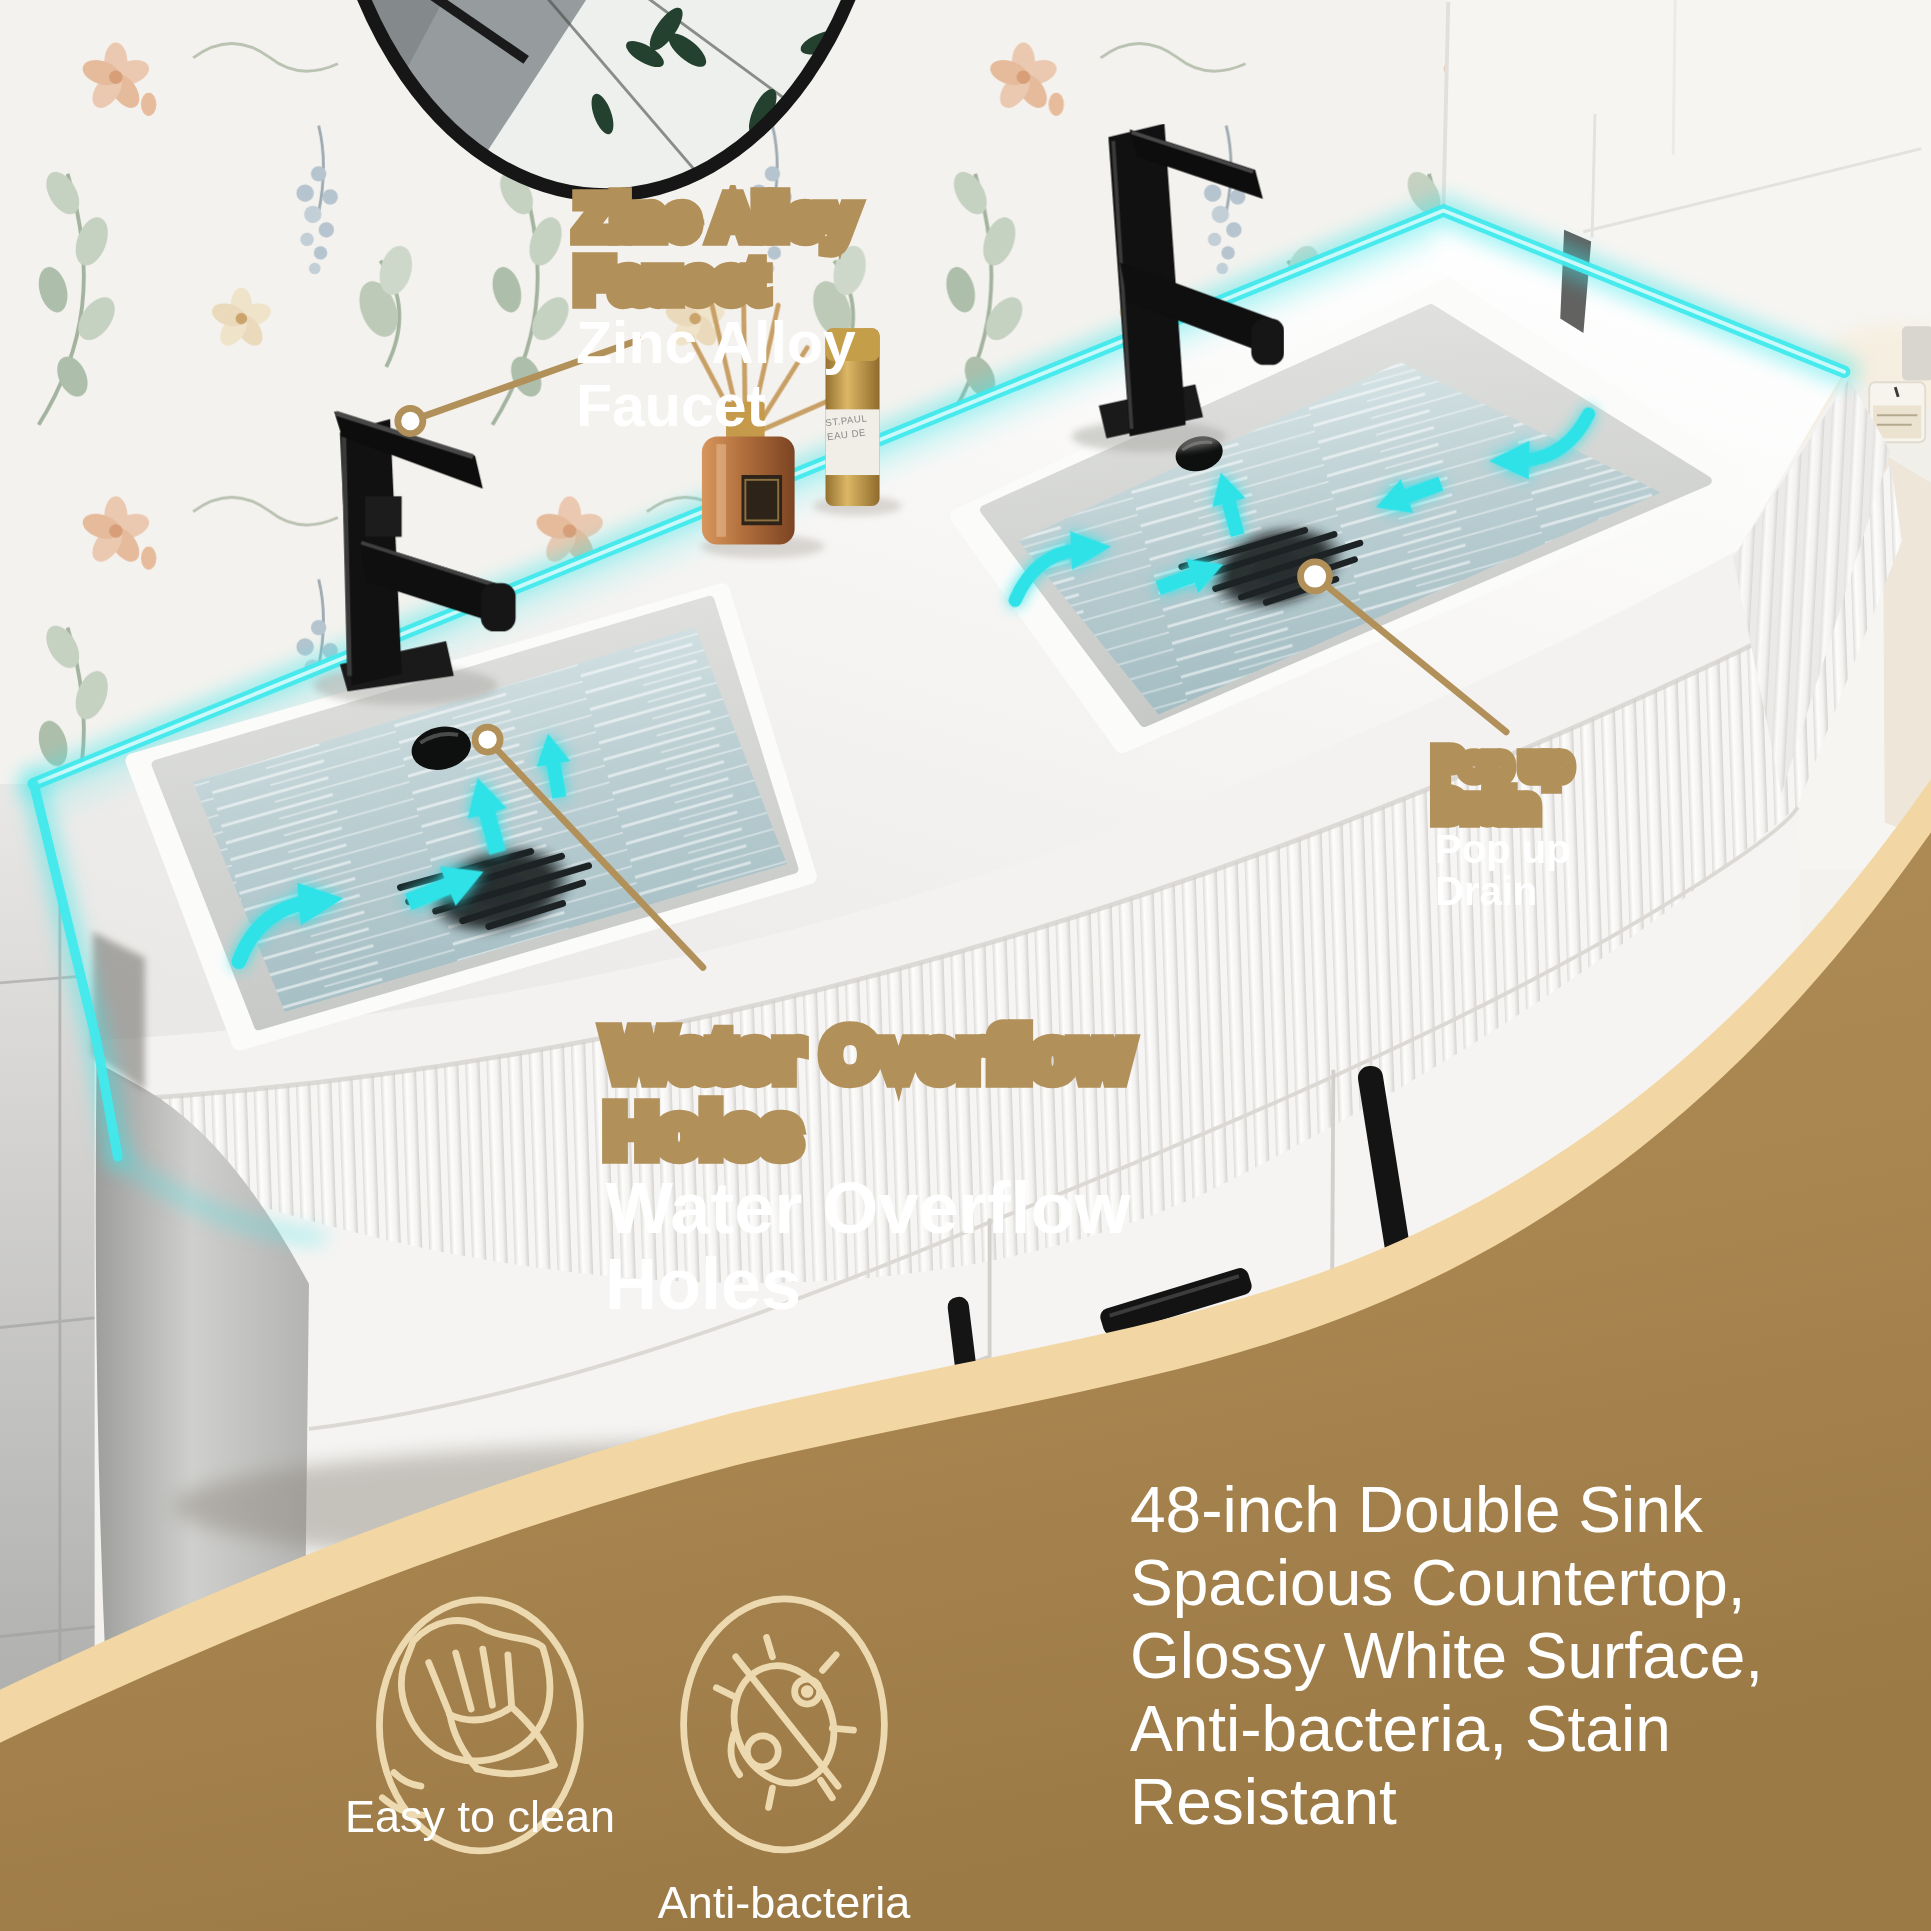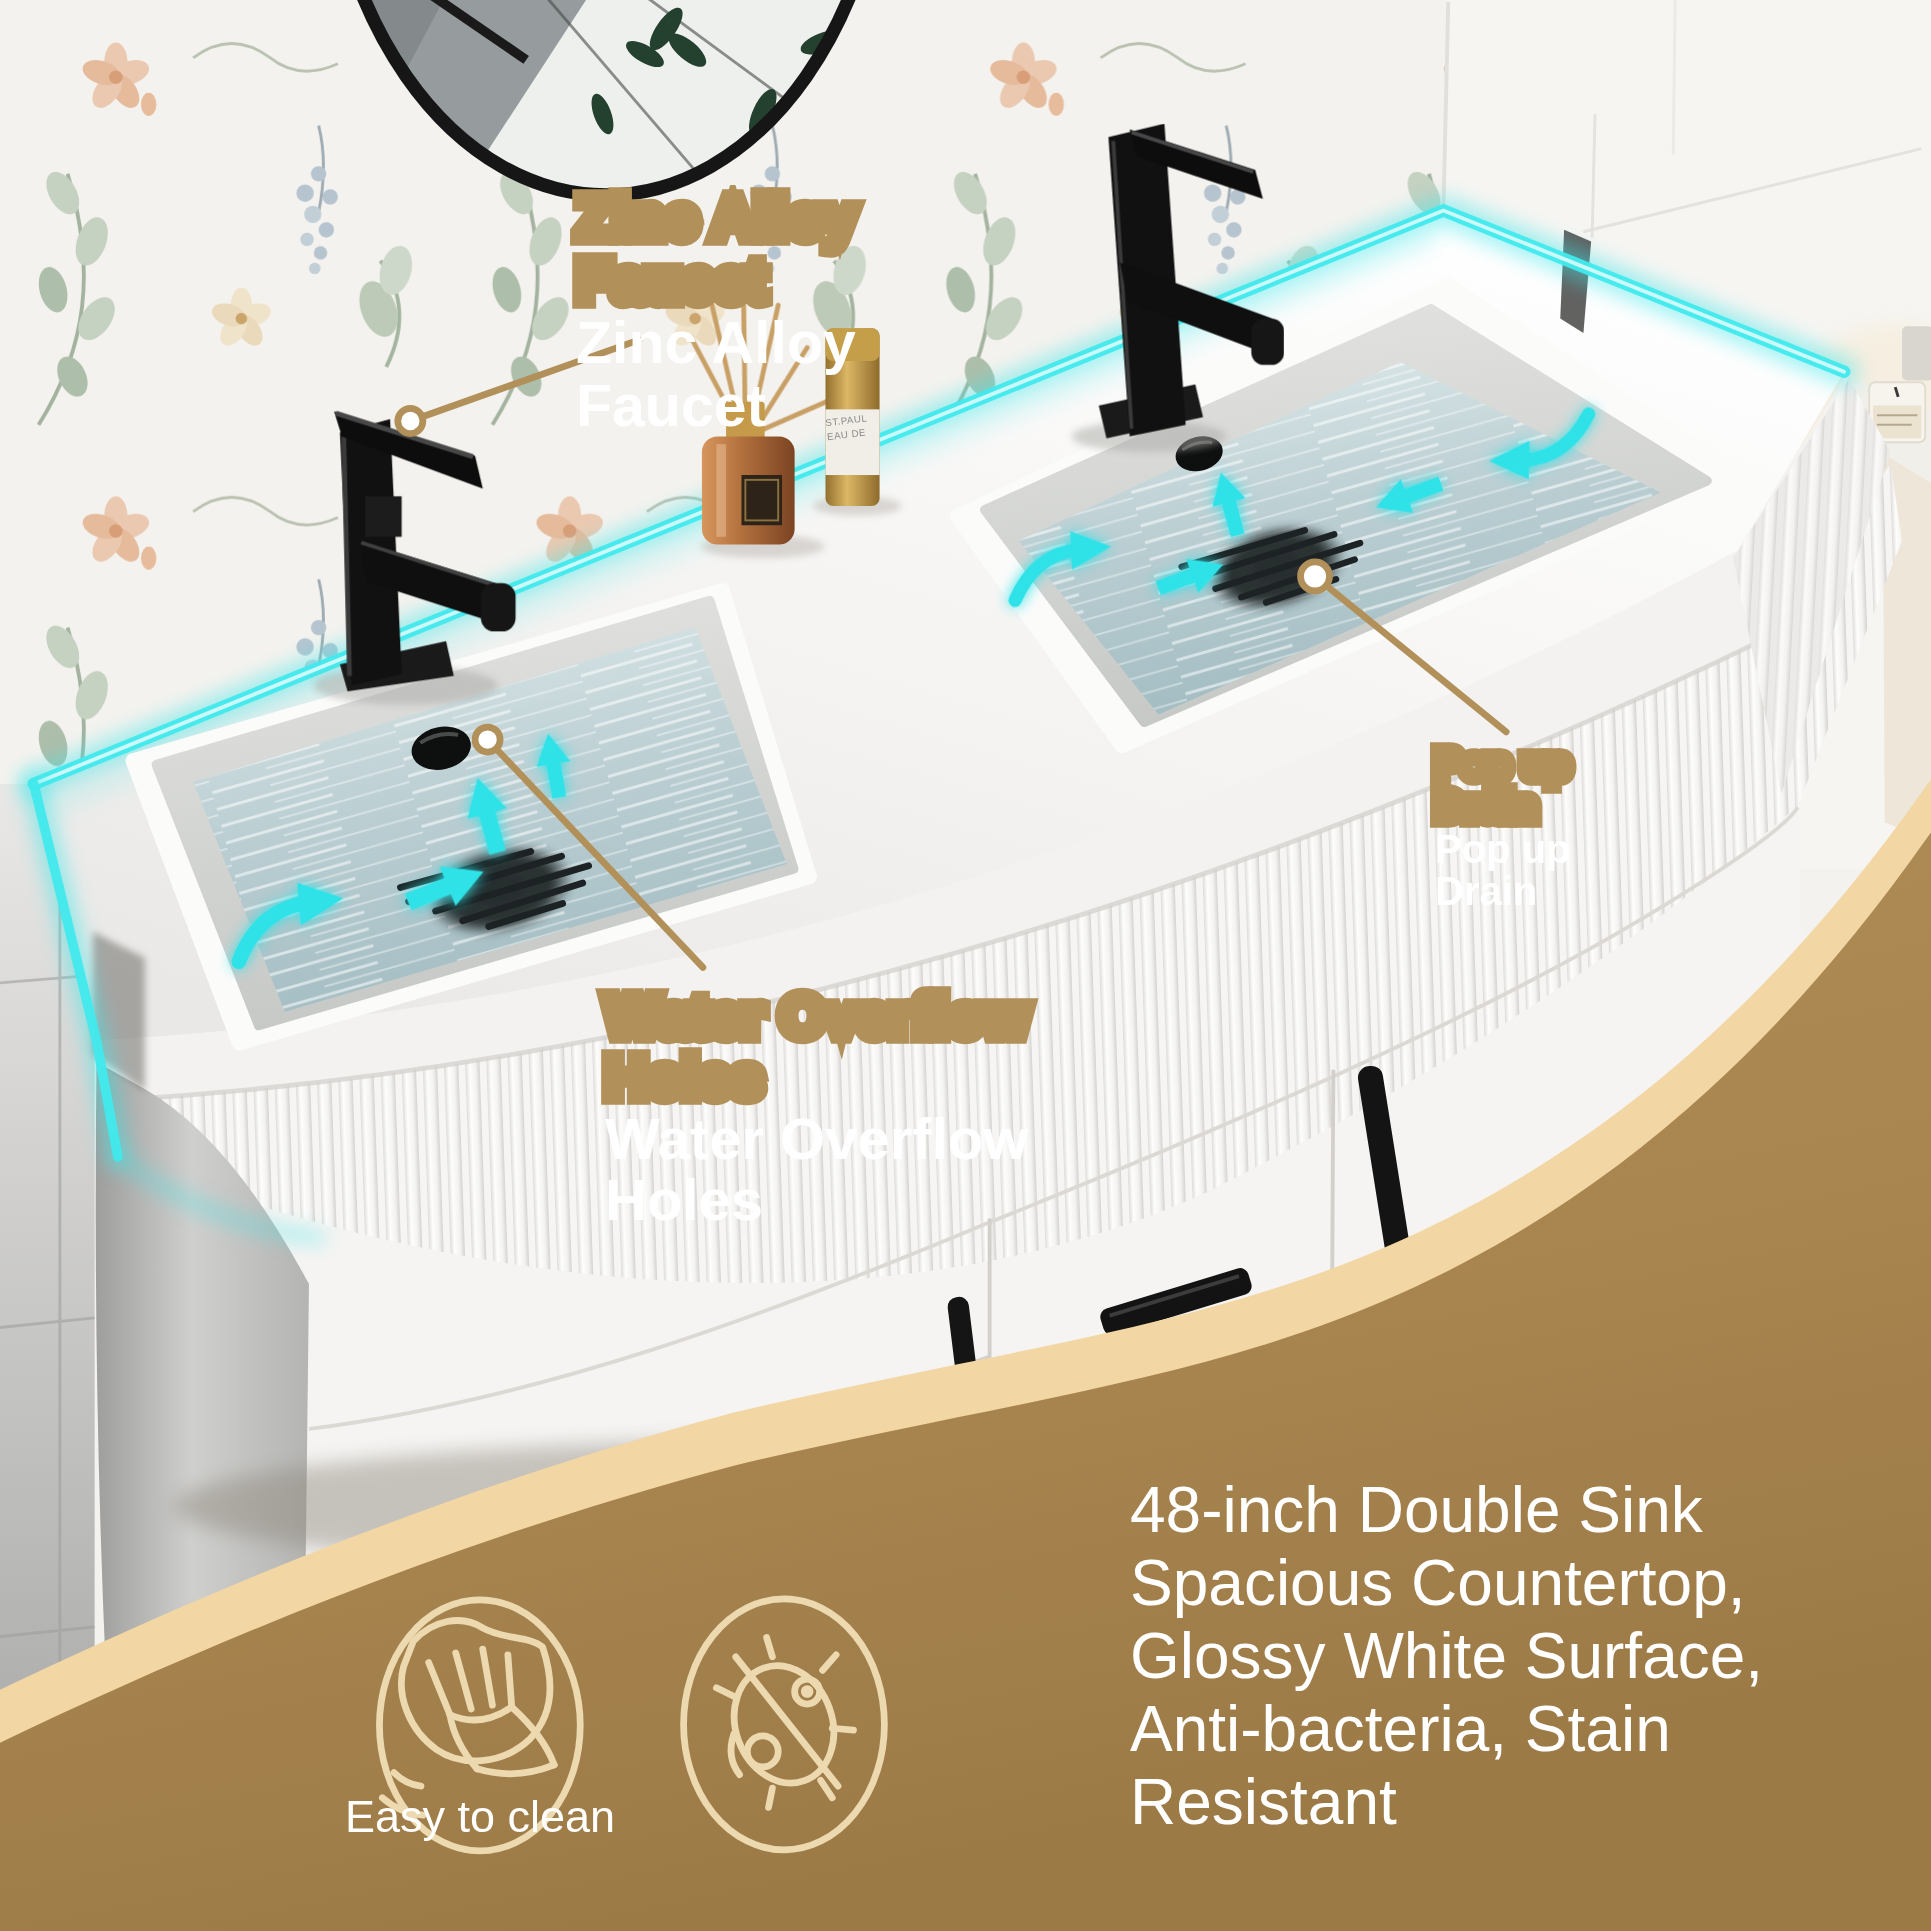--- a/index.html
+++ b/index.html
@@ -4,21 +4,21 @@
 <style>
   html,body{margin:0;padding:0;background:#fff;}
   .stage{position:relative;width:1931px;height:1931px;overflow:hidden;background:#f3f2ef;font-family:"Liberation Sans",sans-serif;}
   .scene-svg{position:absolute;left:0;top:0;width:1931px;height:1931px;}
   
   .outline-text{position:absolute;font-weight:bold;white-space:pre-line;line-height:1.06;}
   .outline-text span{display:block;white-space:pre-line;}
   .outline-text .stroke-layer{position:absolute;left:0;top:0;-webkit-text-stroke:15.4px #b2905a;color:#b2905a;}
   .outline-text .fill-layer{position:relative;color:#ffffff;}
   .callout-faucet{left:576px;top:187px;font-size:59px;}
-  .callout-overflow{left:605px;top:985px;font-size:58px;}
+  .callout-overflow{left:605px;top:1017px;font-size:72px;}
   .callout-drain{left:1435px;top:743px;font-size:40px;}
   .features{position:absolute;left:1130px;top:1442px;width:714px;font-size:64px;line-height:73px;color:#ffffff;white-space:pre-line;margin-top:32px;}
   .badge-label{position:absolute;width:406px;text-align:center;font-size:45px;color:#ffffff;}
   .badge-label.easy{left:277px;top:1791px;}
   .badge-label.anti{left:581px;top:1877px;}
   .canister-label{position:absolute;left:826px;top:413px;width:54px;font-size:9.7px;line-height:13.5px;color:#8b8b89;transform:rotate(-7deg);white-space:pre-line;letter-spacing:0.5px;}
 </style>
 </head>
 <body>
 
@@ -440,14 +440,15 @@
 <div class="canister-label">ST.PAUL
 EAU DE</div>
 
 <div class="features">48-inch Double Sink
 Spacious Countertop,
 Glossy White Surface,
 Anti-bacteria, Stain
 Resistant</div>
 
 <div class="badge-label easy">Easy to clean</div>
+<div class="badge-label anti">Anti-bacteria</div>
 
 </div>
 
 </body></html>

